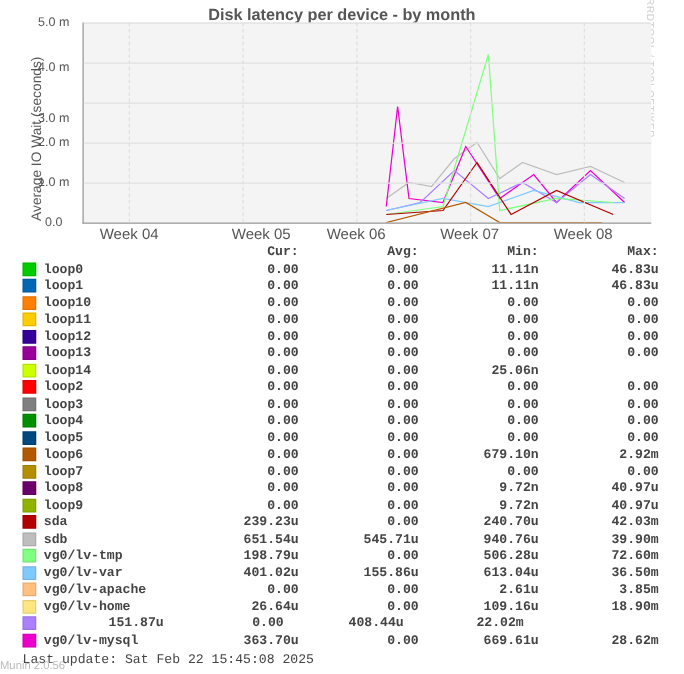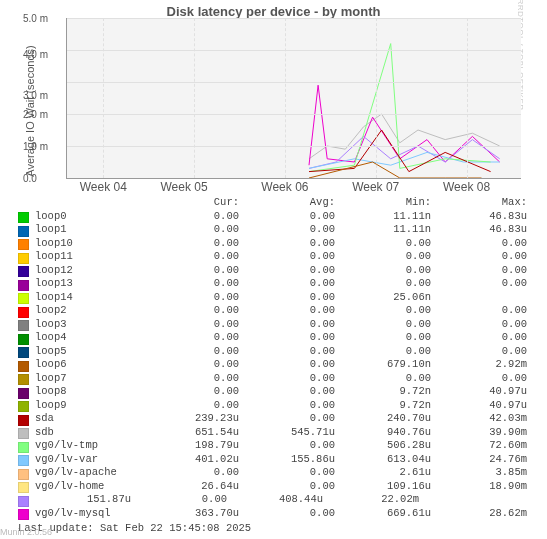--- a/index.html
+++ b/index.html
@@ -70,21 +70,21 @@
     position: absolute;
     top: 0;
     height: 100%;
     border-left: 1px dashed #e0e0e0;
     width: 0;
   }
   .tick-y {
     position: absolute;
     right: 100%;
     width: 40px;
-    text-align: left;
+    text-align: center;
     font-size: 10px;
     color: #555;
     padding-right: 4px;
     transform: translateY(-50%);
   }
   .tick-x {
     position: absolute;
     top: 100%;
     transform: translateX(-50%);
     padding-top: 2px;
@@ -104,21 +104,22 @@
     top: 196px;
     left: 18px;
     width: 510px;
     font-family: "Courier New", monospace;
     font-size: 10.5px;
     line-height: 13.5px;
     color: #444;
   }
   .legend-header, .legend-row {
     display: flex;
-    align-items: flex-end;
+    align-items: flex-start;
+    font-weight: bold;
   }
   .swatch {
     width: 9px;
     height: 9px;
     margin-right: 6px;
     flex: none;
     border: 1px solid rgba(0,0,0,0.1);
   }
   .swatch.empty {
     border-color: transparent;
@@ -168,21 +169,21 @@
       <div class="tick-y" style="top: 96px;">2.0 m</div>
       <div class="grid-h" style="top: 64px;"></div>
       <div class="tick-y" style="top: 64px; margin-top: 13px;">3.0 m</div>
       <div class="grid-h" style="top: 32px;"></div>
       <div class="tick-y" style="top: 36px;">4.0 m</div>
       <div class="grid-h" style="top: 0px;"></div>
       <div class="tick-y" style="top: 0px;">5.0 m</div>
       <div class="grid-v" style="left: 36.32px;"></div>
       <div class="tick-x" style="left: 36.32px;">Week 04</div>
       <div class="grid-v" style="left: 127.12px;"></div>
-      <div class="tick-x" style="left: 117px;">Week 05</div>
+      <div class="tick-x" style="left: 142px;">Week 05</div>
       <div class="grid-v" style="left: 217.92px;"></div>
       <div class="tick-x" style="left: 217.92px;">Week 06</div>
       <div class="grid-v" style="left: 308.72px;"></div>
       <div class="tick-x" style="left: 308.72px; text-align: right;">Week 07</div>
       <div class="grid-v" style="left: 399.52px;"></div>
       <div class="tick-x" style="left: 399.52px;">Week 08</div>
     </div>
 
   <div class="legend">
     <div class="legend-header">
@@ -336,21 +337,21 @@
           <span class="col-val">0.00</span>
           <span class="col-val">506.28u</span>
           <span class="col-val">72.60m</span>
         </div>
         <div class="legend-row">
           <span class="swatch" style="background:#80c9ff"></span>
           <span class="col-name">vg0/lv-var</span>
           <span class="col-val">401.02u</span>
           <span class="col-val">155.86u</span>
           <span class="col-val">613.04u</span>
-          <span class="col-val">24.76m</span>
+          <span class="col-val">36.50m</span>
         </div>
         <div class="legend-row">
           <span class="swatch" style="background:#ffc080"></span>
           <span class="col-name">vg0/lv-apache</span>
           <span class="col-val">0.00</span>
           <span class="col-val">0.00</span>
           <span class="col-val">2.61u</span>
           <span class="col-val">3.85m</span>
         </div>
         <div class="legend-row">

